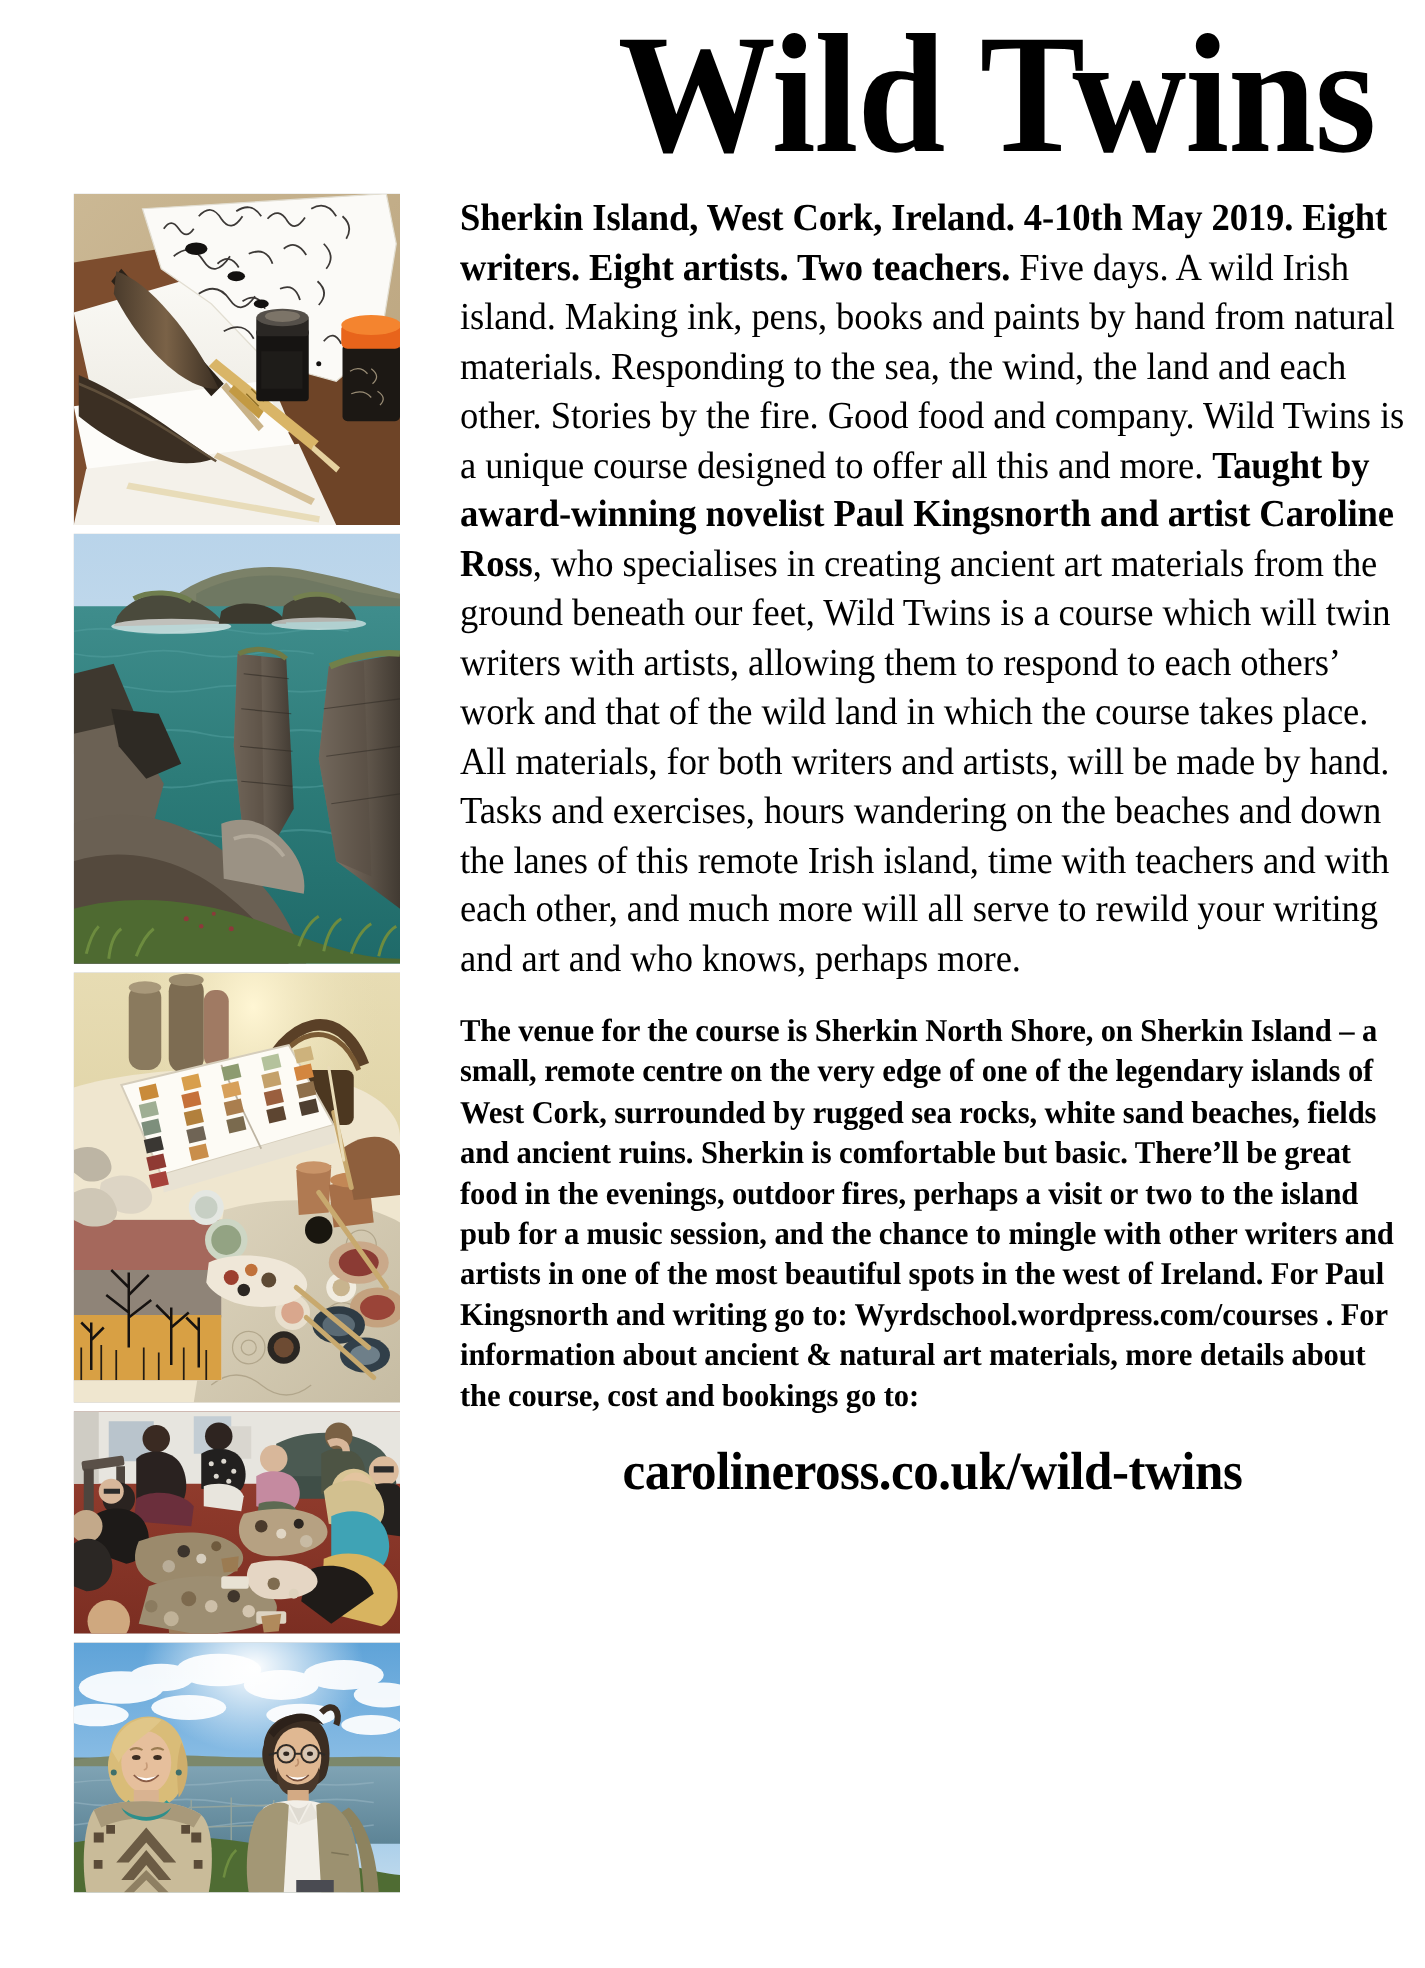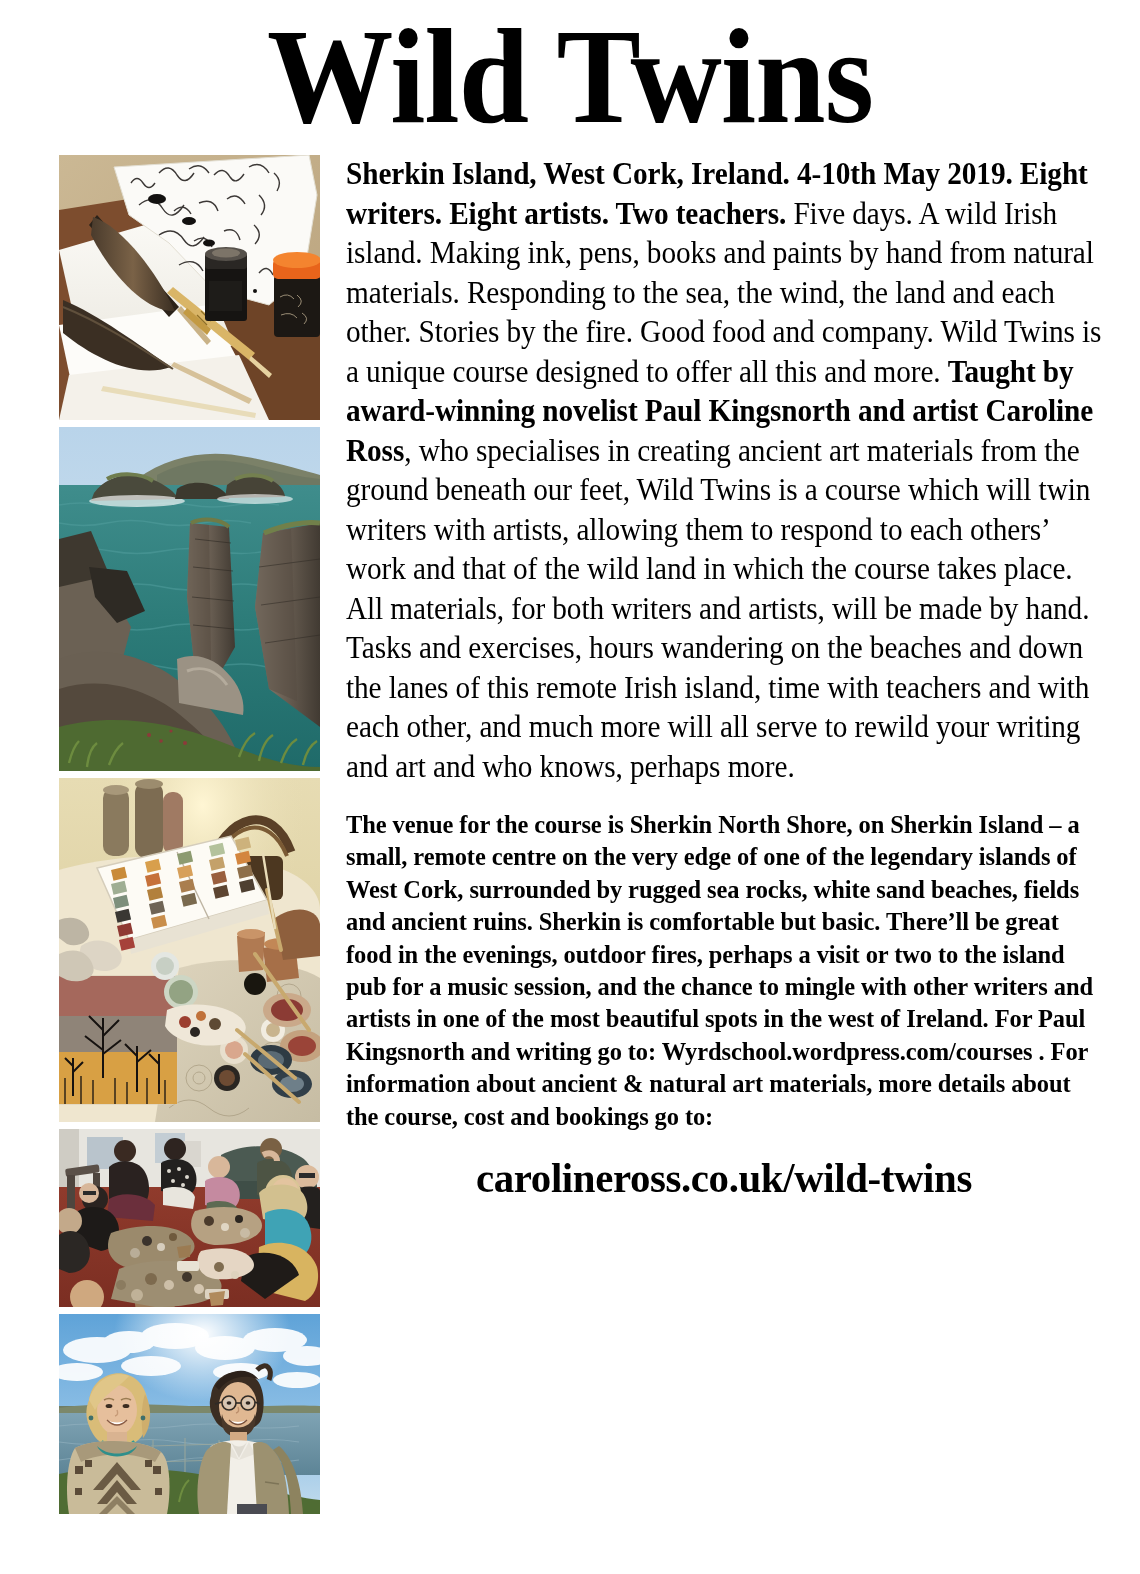--- a/index.html
+++ b/index.html
@@ -24,21 +24,21 @@
     position: relative;
     background: #ffffff;
   }
 
   
   .title-wrap {
     position: absolute;
     left: 0;
     top: 8px;
     width: 1140px;
-    text-align: center;
+    text-align: right;
   }
   .poster-title {
     font-family: "Liberation Serif", "DejaVu Serif", serif;
     font-weight: bold;
     font-size: 136px;
     line-height: 1.0;
     letter-spacing: -1px;
     transform: scaleX(0.93);
     transform-origin: center center;
     white-space: nowrap;
@@ -64,21 +64,21 @@
   .photo svg { display: block; width: 100%; height: 100%; }
   .ph1 { height: 265px; }
   .ph2 { height: 344px; }
   .ph3 { height: 344px; }
   .ph4 { height: 178px; }
   .ph5 { height: 200px; }
 
   
   .text-col {
     position: absolute;
-    left: 346px;
+    left: 368px;
     top: 155px;
     width: 756px;
   }
   .para-main {
     font-family: "Liberation Serif", "DejaVu Serif", serif;
     font-size: 30.5px;
     line-height: 39.5px;
     text-align: left;
     margin: 0;
     letter-spacing: -0.1px;

